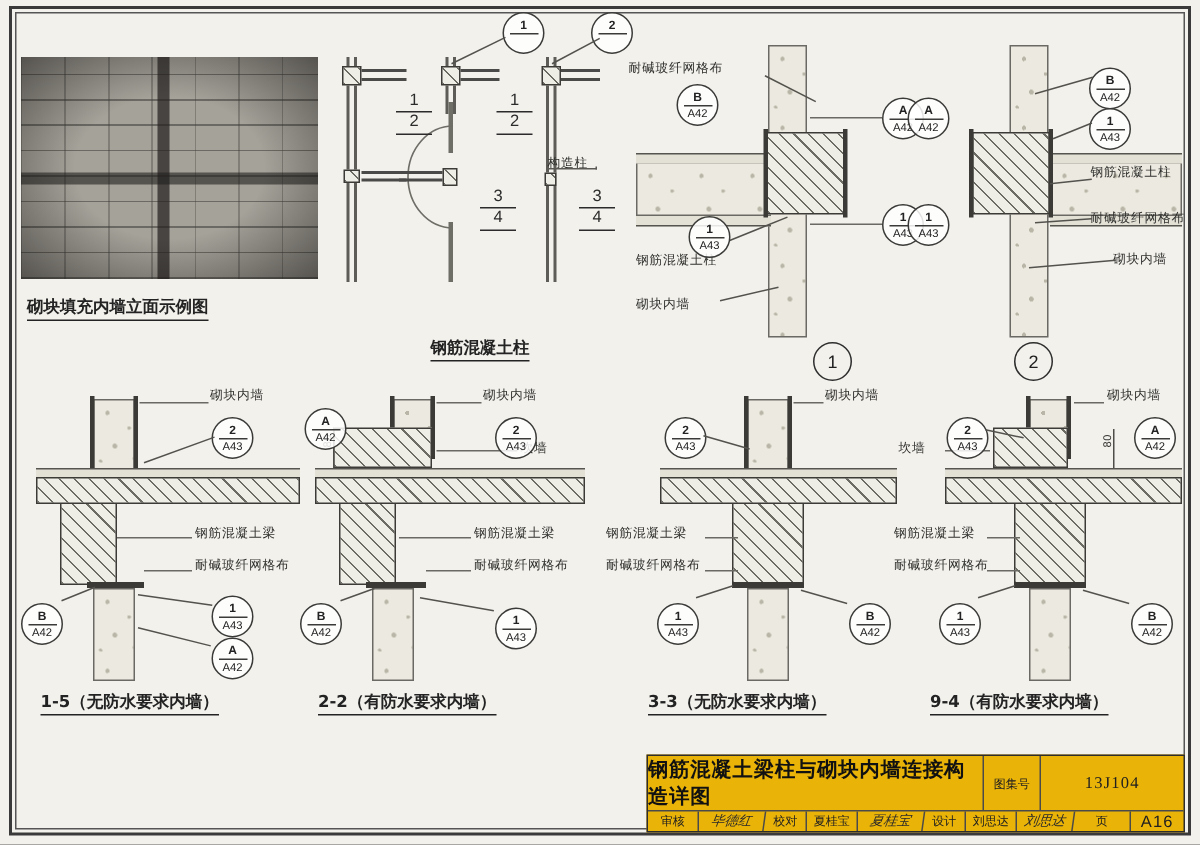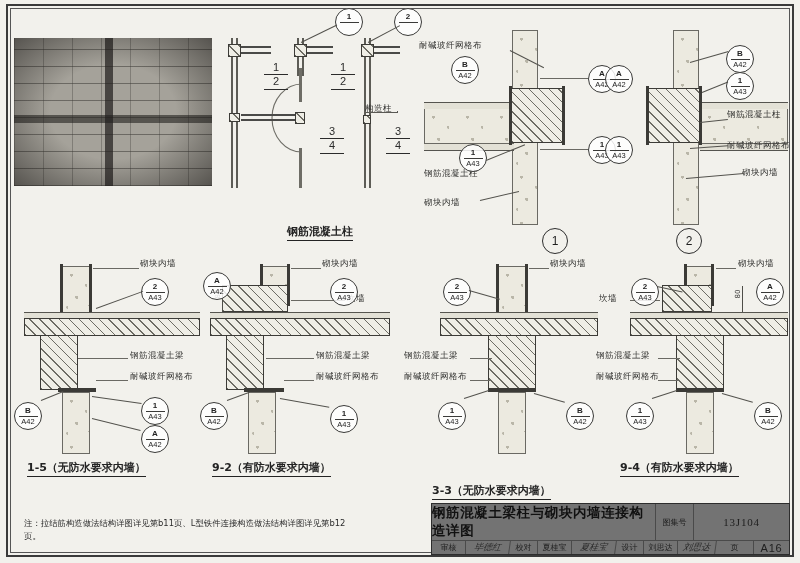--- a/index.html
+++ b/index.html
@@ -57,21 +57,21 @@
     background-color:#a5a29a;
     background-image:
       repeating-linear-gradient(0deg,rgba(60,58,54,.55) 0 1px,transparent 1px 17px),
       repeating-linear-gradient(90deg,rgba(60,58,54,.35) 0 1px,transparent 1px 29px);}
   .ph-col{position:absolute;left:46%;top:0;width:8px;height:100%;background:rgba(34,32,30,.72);}
   .ph-beam{position:absolute;left:0;top:52%;width:100%;height:8px;background:rgba(34,32,30,.6);}
   .ph-vig{position:absolute;inset:0;background:radial-gradient(ellipse at center,rgba(0,0,0,0) 45%,rgba(20,18,16,.55) 100%);}
 
   
   #titleblock{position:absolute;right:10px;bottom:8px;width:359px;height:52px;border:1.6px solid #2d2d2d;
-              box-sizing:border-box;background:#737373;display:flex;flex-direction:column;}
+              box-sizing:border-box;background:#eab308;display:flex;flex-direction:column;}
   .tb-row{display:flex;flex:1;}
   .tb-cell{border-right:1px solid #4a4a4a;display:flex;align-items:center;justify-content:center;
            font-size:8px;color:#202020;box-sizing:border-box;overflow:hidden;}
   .tb-cell:last-child{border-right:none;}
   .tb-row:first-child{border-bottom:1px solid #4a4a4a;}
   .tb-title{font-size:13.5px;font-weight:bold;letter-spacing:.6px;color:#111;}
   .tb-num{font-size:11px;letter-spacing:.8px;}
   .sig{font-family:"DejaVu Serif","Liberation Serif",serif;font-style:italic;font-size:9px;color:#2a2a2a;
        transform:skewX(-8deg);}
   .note{position:absolute;left:24px;bottom:20px;width:330px;font-size:8.4px;line-height:1.55;color:#2b2b2b;}
@@ -83,20 +83,21 @@
 <div id="sheet">
   <div class="frame"></div>
   <div class="frame-inner"></div>
 
   <div id="photo">
     <div class="ph-wall"></div>
     <div class="ph-col"></div>
     <div class="ph-beam"></div>
     <div class="ph-vig"></div>
   </div>
+  <div class="cap cn" style="left:18px;top:197px;">砌块填充内墙立面示例图</div>
 
   <div>
 
     <div class="ln vline" style="left:231px;top:38px;width:2px;height:150px;background:#5d5c56;"></div>
     <div class="ln vline" style="left:236px;top:38px;width:2px;height:150px;background:#5d5c56;"></div>
     <div class="concrete outl" style="position:absolute;left:228px;top:44px;width:13px;height:13px;"></div>
     <div class="ln hline" style="left:241px;top:46px;width:30px;height:2px;"></div>
     <div class="ln hline" style="left:241px;top:52px;width:30px;height:2px;"></div>
     <div class="concrete outl" style="position:absolute;left:229px;top:113px;width:11px;height:9px;"></div>
     <div class="ln hline" style="left:241px;top:114px;width:30px;height:2px;"></div>
@@ -337,21 +338,21 @@
       <span class="b">A42</span>
     </div>
     <div class="bub" style="left:330px;top:405px;">
       <span class="t">1</span>
       <span class="d"></span>
       <span class="b">A43</span>
     </div>
     <div class="lead" style="left:227px;top:400px;width:24px;transform:rotate(-20deg);"></div>
     <div class="lead" style="left:280px;top:398px;width:50px;transform:rotate(10deg);"></div>
 
-    <div class="cap cn" style="left:212px;top:460px;">9-2（有防水要求内墙）</div>
+    <div class="cap cn" style="left:212px;top:460px;">2-2（有防水要求内墙）</div>
   </div>
 
   <div>
     <div class="blockwall thin" style="position:absolute;left:498px;top:266px;width:28px;height:56px;"></div>
     <div class="mesh" style="position:absolute;left:496px;top:264px;width:2.5px;height:58px;"></div>
     <div class="mesh" style="position:absolute;left:525px;top:264px;width:2.5px;height:58px;"></div>
     <div class="render" style="position:absolute;left:440px;top:312px;width:158px;height:6px;border-top:1px solid #56554f;border-bottom:1px solid #56554f;"></div>
     <div class="concrete outl" style="position:absolute;left:440px;top:318px;width:158px;height:18px;"></div>
     <div class="concrete outl" style="position:absolute;left:488px;top:336px;width:48px;height:54px;border-top:none;"></div>
     <div class="mesh" style="position:absolute;left:488px;top:388px;width:48px;height:3.5px;"></div>
@@ -376,21 +377,21 @@
       <span class="b">A43</span>
     </div>
     <div class="bub" style="left:566px;top:402px;">
       <span class="t">B</span>
       <span class="d"></span>
       <span class="b">A42</span>
     </div>
     <div class="lead" style="left:464px;top:398px;width:26px;transform:rotate(-18deg);"></div>
     <div class="lead" style="left:534px;top:393px;width:32px;transform:rotate(16deg);"></div>
 
-    <div class="cap cn" style="left:432px;top:483px;">3-3（无防水要求内墙）</div>
+    <div class="cap cn" style="left:432px;top:460px;">3-3（无防水要求内墙）</div>
   </div>
 
   <div>
     <div class="blockwall thin" style="position:absolute;left:686px;top:266px;width:26px;height:40px;"></div>
     <div class="mesh" style="position:absolute;left:684px;top:264px;width:2.5px;height:42px;"></div>
     <div class="mesh" style="position:absolute;left:711px;top:264px;width:2.5px;height:42px;"></div>
     <div class="concrete outl" style="position:absolute;left:662px;top:285px;width:50px;height:27px;"></div>
     <div class="render" style="position:absolute;left:630px;top:312px;width:158px;height:6px;border-top:1px solid #56554f;border-bottom:1px solid #56554f;"></div>
     <div class="concrete outl" style="position:absolute;left:630px;top:318px;width:158px;height:18px;"></div>
     <div class="concrete outl" style="position:absolute;left:676px;top:336px;width:48px;height:54px;border-top:none;"></div>
@@ -429,21 +430,20 @@
       <span class="t">B</span>
       <span class="d"></span>
       <span class="b">A42</span>
     </div>
     <div class="lead" style="left:652px;top:398px;width:26px;transform:rotate(-18deg);"></div>
     <div class="lead" style="left:722px;top:393px;width:32px;transform:rotate(16deg);"></div>
 
     <div class="cap cn" style="left:620px;top:460px;">9-4（有防水要求内墙）</div>
   </div>
 
-  <div class="note cn">注：拉结筋构造做法结构详图详见第b11页、L型铁件连接构造做法结构详图详见第b12页。</div>
 
   <div id="titleblock">
     <div class="tb-row">
       <div class="tb-cell tb-title cn" style="flex:0 0 224px;">钢筋混凝土梁柱与砌块内墙连接构造详图</div>
       <div class="tb-cell cn" style="flex:0 0 38px;">图集号</div>
       <div class="tb-cell tb-num" style="flex:1;font-family:Liberation Serif, serif;">13J104</div>
     </div>
     <div class="tb-row">
       <div class="tb-cell cn" style="flex:0 0 34px;font-family:Liberation Mono, monospace;">审核</div>
       <div class="tb-cell sig" style="flex:0 0 44px;">毕德红</div>

